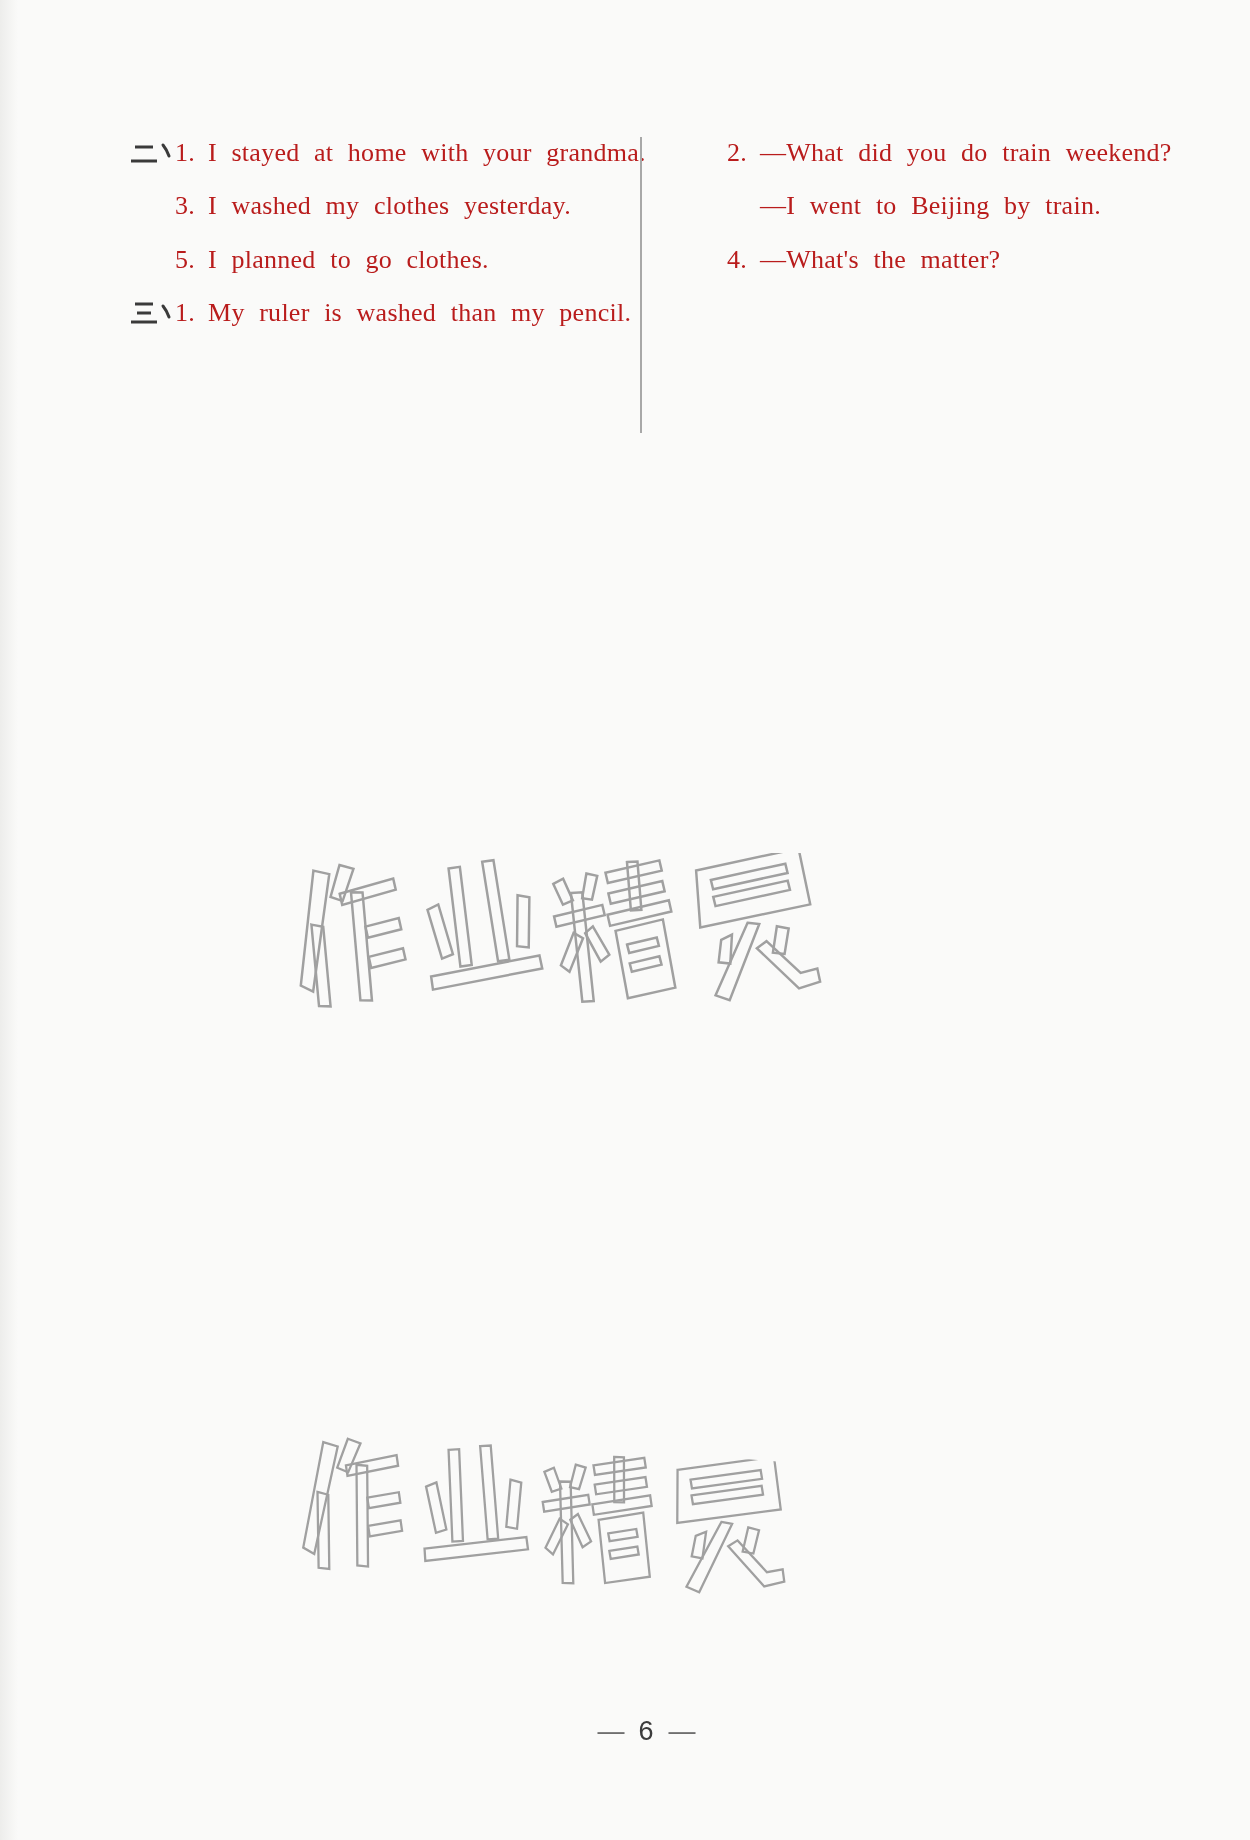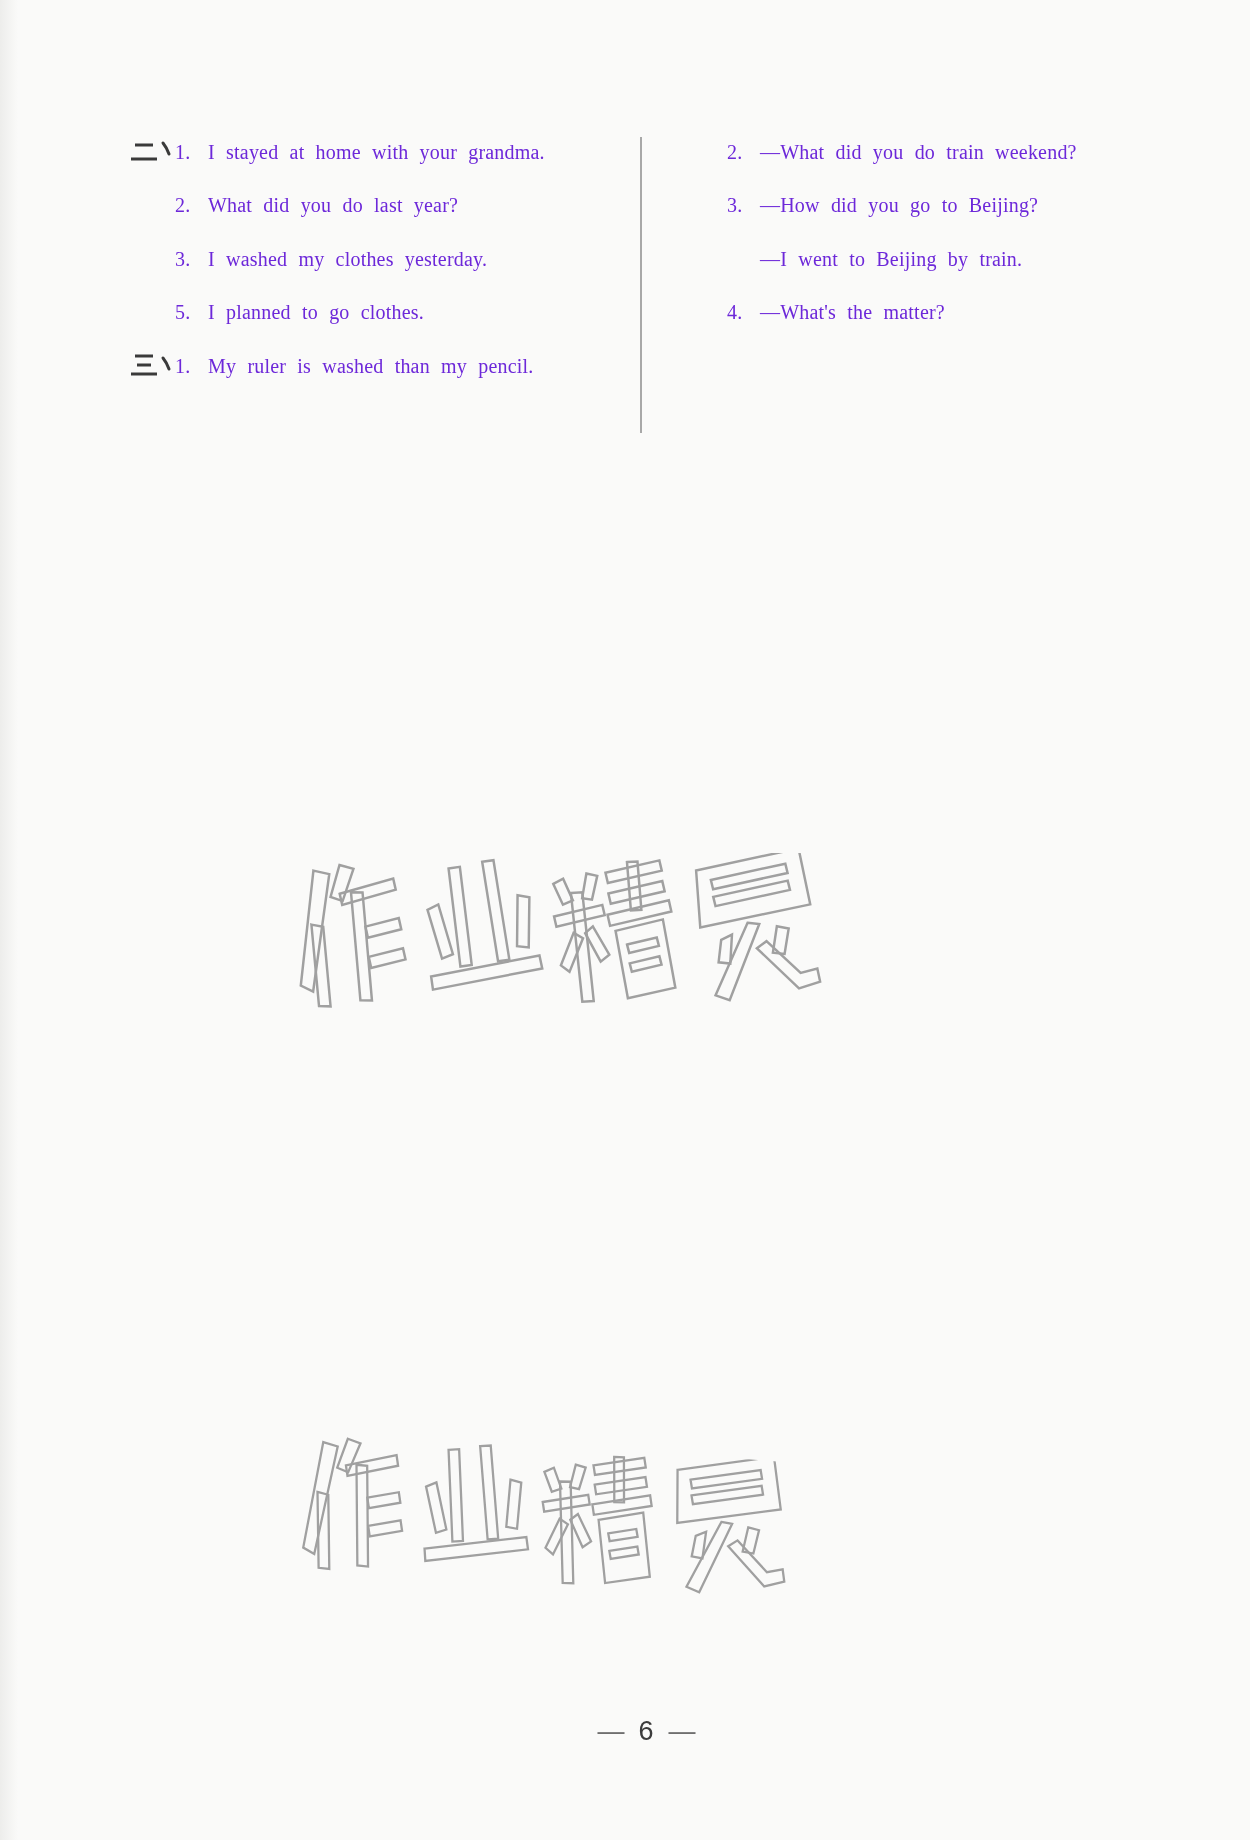--- a/index.html
+++ b/index.html
@@ -6,22 +6,22 @@
   body{
     width:1250px;height:1840px;position:relative;overflow:hidden;
     background:#fafaf9;
     font-family:"Liberation Serif", serif;
   }
   .edge-left{
     position:absolute;left:0;top:0;width:18px;height:100%;
     background:linear-gradient(to right,#ededeb,rgba(250,250,249,0));
   }
   .col{
-    position:absolute;top:126px;color:#6d28d9;
-    font-size:20px;word-spacing:0.30em;letter-spacing:0.01em;
+    position:absolute;top:126px;color:#b91c1c;
+    font-size:26px;word-spacing:0.30em;letter-spacing:0.01em;
   }
   .col-left{left:128px;}
   .col-right{left:727px;}
   .row{height:53.4px;line-height:53.4px;white-space:nowrap;}
   .marker{display:inline-block;width:47px;vertical-align:baseline;}
   .marker svg{vertical-align:-5px;}
   .num{display:inline-block;width:33px;}
   .divider{
     position:absolute;left:640px;top:137px;width:2px;height:296px;
     background:#a8a8a8;
@@ -107,43 +107,37 @@
 
   <div class="edge-left"></div>
 
   <div class="col col-left">
     <div class="row">
       <span class="marker" aria-label="二、"><svg width="46" height="28" viewBox="0 0 46 28">
             <use href="#mk-er"></use>
           </svg></span><span class="num">1.</span><span class="txt">I stayed at home with your grandma.</span>
     </div>
     <div class="row">
-      <span class="marker"></span><span class="num">2.</span><span class="txt">What did you do last year?</span>
-    </div>
-    <div class="row">
       <span class="marker"></span><span class="num">3.</span><span class="txt">I washed my clothes yesterday.</span>
     </div>
     <div class="row">
       <span class="marker"></span><span class="num">5.</span><span class="txt">I planned to go clothes.</span>
     </div>
     <div class="row">
       <span class="marker" aria-label="三、"><svg width="46" height="28" viewBox="0 0 46 28">
             <use href="#mk-san"></use>
           </svg></span><span class="num">1.</span><span class="txt">My ruler is washed than my pencil.</span>
     </div>
   </div>
 
   <div class="divider"></div>
 
   <div class="col col-right">
     <div class="row">
       <span class="num">2.</span><span class="txt">—What did you do train weekend?</span>
-    </div>
-    <div class="row">
-      <span class="num">3.</span><span class="txt">—How did you go to Beijing?</span>
     </div>
     <div class="row">
       <span class="num"></span><span class="txt">—I went to Beijing by train.</span>
     </div>
     <div class="row">
       <span class="num">4.</span><span class="txt">—What's the matter?</span>
     </div>
   </div>
 
   <svg class="watermark wm-1" viewBox="0 0 560 170" aria-label="作业精灵">

